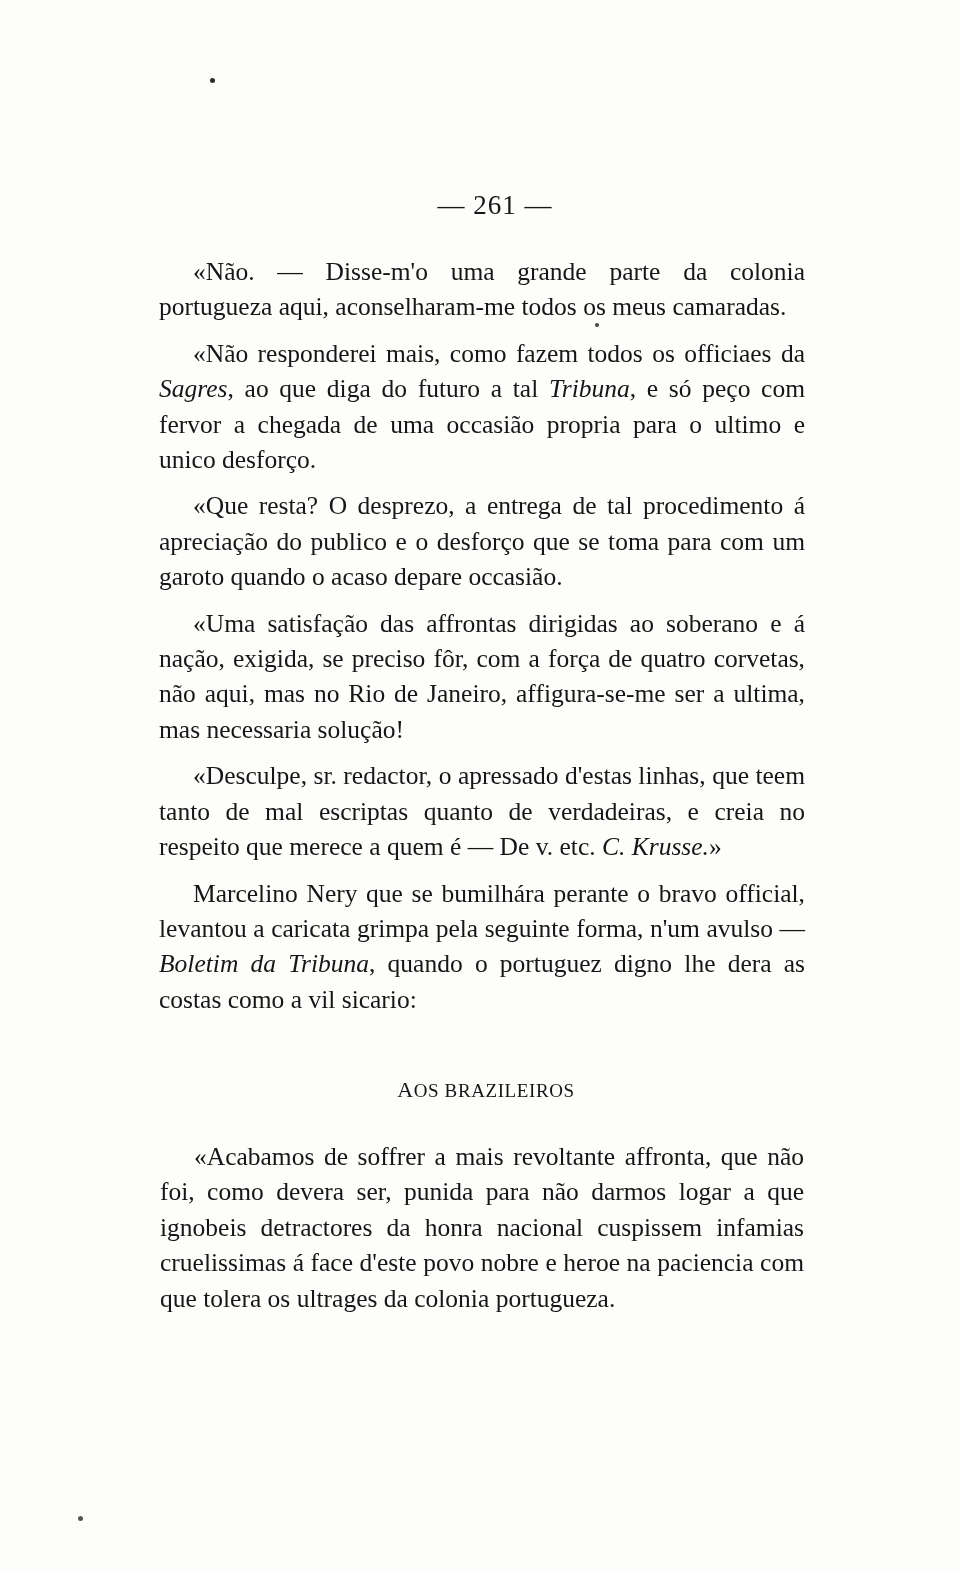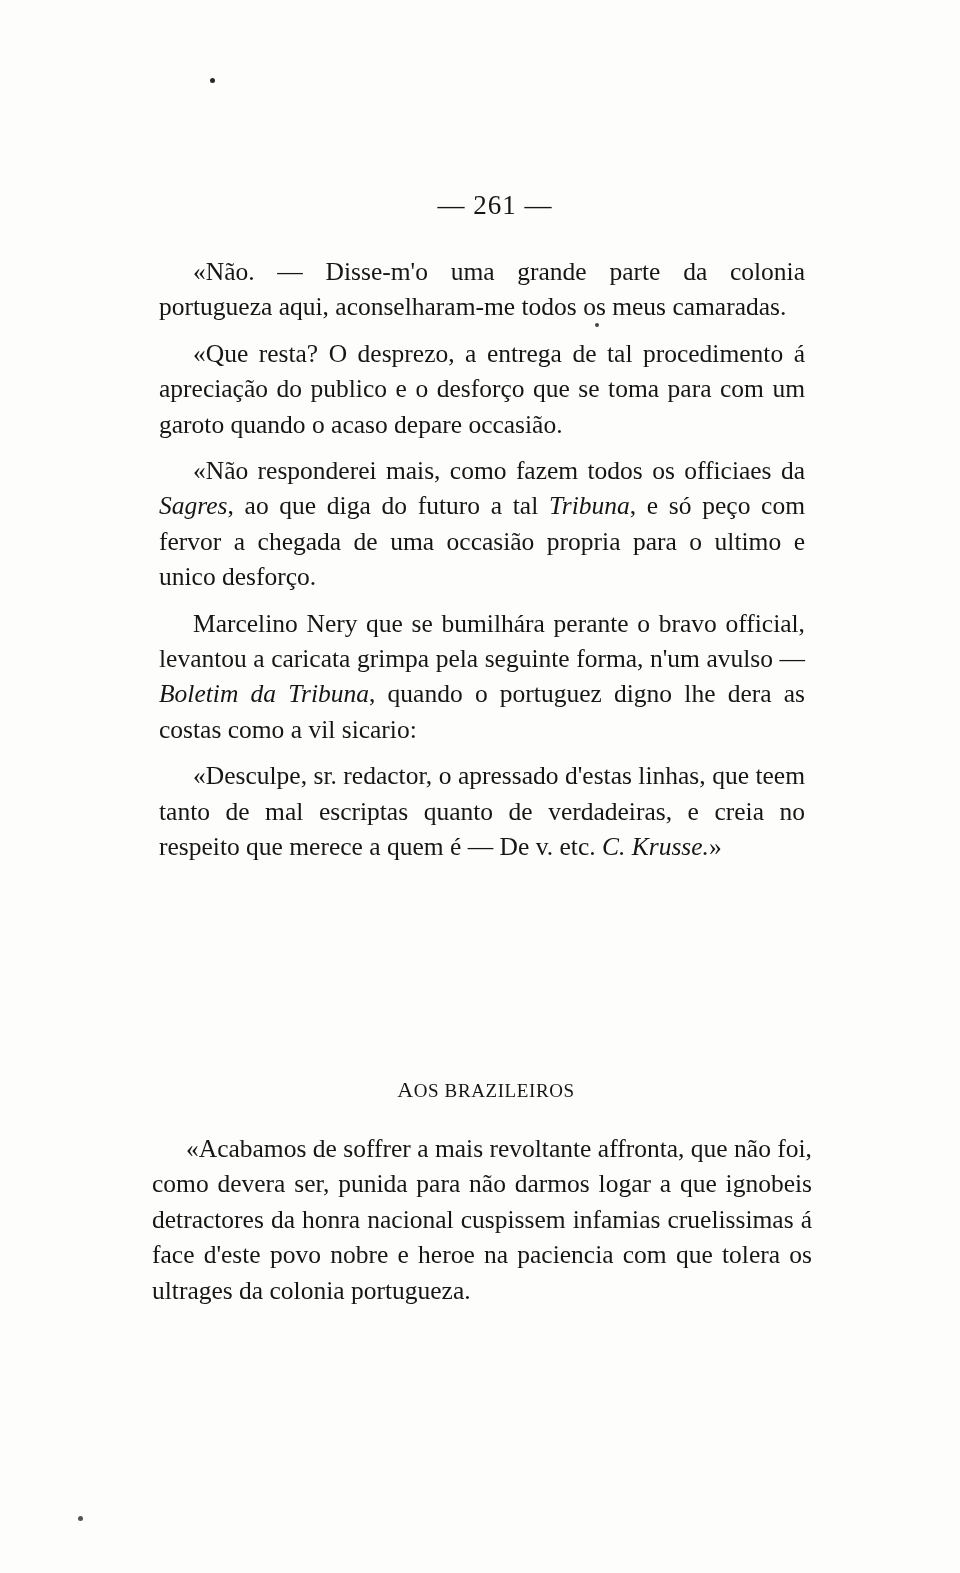--- a/index.html
+++ b/index.html
@@ -91,21 +91,21 @@
   .tail-text {
     position: absolute;
     left: 148px;
     top: 1127px;
     width: 668px;
     font-size: 25.5px;
     line-height: 35.4px;
     text-align: justify;
   }
   .tail-text p {
-    margin: 4px;
+    margin: 12px;
     text-indent: 34px;
   }
   i {
     font-style: italic;
   }
 </style>
 </head>
 <body>
 
 <div class="page">
@@ -113,29 +113,30 @@
   <span class="speck speck-top"></span>
   <span class="speck speck-mid"></span>
   <span class="speck speck-bottom"></span>
 
   <div class="page-number">— 261 —</div>
 
   <div class="body-text">
 
     <p>«Não. — Disse-m'o uma grande parte da colonia portugueza aqui, aconselharam-me todos os meus camaradas.</p>
 
+    <p><span>«Não responderei mais, como fazem todos os officiaes da </span><i>Sagres</i><span>, ao que diga do futuro a tal </span><i>Tribuna</i><span>, e só peço com fervor a chegada de uma occasião propria para o ultimo e unico desforço.</span></p>
+
     <p>«Que resta? O desprezo, a entrega de tal procedimento á apreciação do publico e o desforço que se toma para com um garoto quando o acaso depare occasião.</p>
 
-    <p><span>«Não responderei mais, como fazem todos os officiaes da </span><i>Sagres</i><span>, ao que diga do futuro a tal </span><i>Tribuna</i><span>, e só peço com fervor a chegada de uma occasião propria para o ultimo e unico desforço.</span></p>
 
+    <p>«Uma satisfação das affrontas dirigidas ao soberano e á nação, exigida, se preciso fôr, com a força de quatro corvetas, não aqui, mas no Rio de Janeiro, affigura-se-me ser a ultima, mas necessaria solução!</p>
 
+    <p><span>«Desculpe, sr. redactor, o apressado d'estas linhas, que teem tanto de mal escriptas quanto de verdadeiras, e creia no respeito que merece a quem é — De v. etc. </span><i>C. Krusse.</i><span>»</span></p>
 
     <p><span>Marcelino Nery que se bumilhára perante o bravo official, levantou a caricata grimpa pela seguinte forma, n'um avulso — </span><i>Boletim da Tribuna</i><span>, quando o portuguez digno lhe dera as costas como a vil sicario:</span></p>
-
-    <p><span>«Desculpe, sr. redactor, o apressado d'estas linhas, que teem tanto de mal escriptas quanto de verdadeiras, e creia no respeito que merece a quem é — De v. etc. </span><i>C. Krusse.</i><span>»</span></p>
 
   </div>
 
   <div class="section-head"><span class="big">A</span><span>OS BRAZILEIROS</span></div>
 
   <div class="tail-text">
     <p>«Acabamos de soffrer a mais revoltante affronta, que não foi, como devera ser, punida para não darmos logar a que ignobeis detractores da honra nacional cuspissem infamias cruelissimas á face d'este povo nobre e heroe na paciencia com que tolera os ultrages da colonia portugueza.</p>
   </div>
 
 </div>

